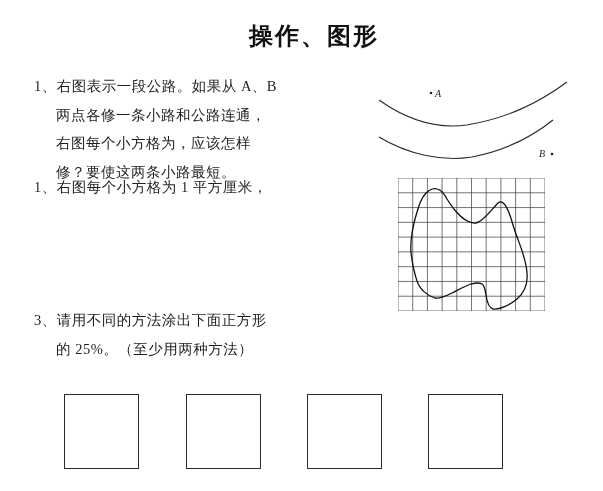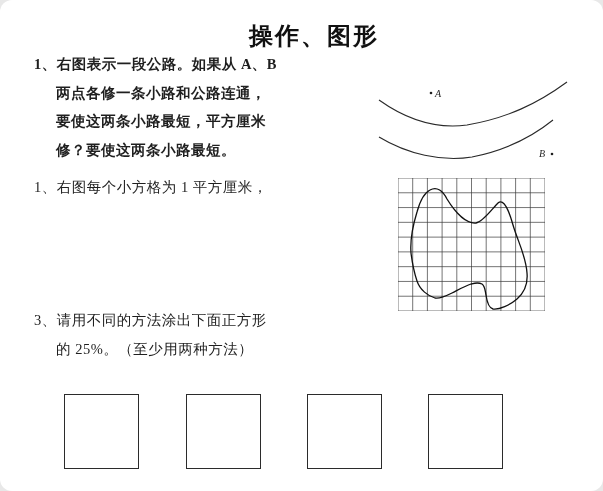--- a/index.html
+++ b/index.html
@@ -7,21 +7,20 @@
     font-family: "Liberation Serif", "DejaVu Serif", serif;
     background: #e8e8e8;
   }
   .page {
     position: relative;
     width: 603px;
     height: 491px;
     background: #ffffff;
     overflow: hidden;
     color: #1f1f1f;
-    border-radius: 12px;
   }
   .title {
     position: absolute;
     top: 20px;
     left: 26px;
     width: 576px;
     text-align: center;
     font-size: 24px;
     font-weight: bold;
     letter-spacing: 2px;
@@ -29,21 +28,21 @@
   }
   .question {
     position: absolute;
     left: 34px;
     width: 330px;
     font-size: 14.5px;
     line-height: 28.6px;
     color: #1f1f1f;
     letter-spacing: 0.5px;
   }
-  .q1 { top: 50px; font-weight: bold; }
+  .q1 { top: 72px; }
   .q2 { top: 173px; }
   .q3 { top: 306px; }
   .qline.cont { margin-left: 22px; }
   .fig { position: absolute; }
   .fig-road   { left: 372px; top: 72px; }
   .fig-grid   { left: 398px; top: 178px; }
   .answer-square {
     position: absolute;
     top: 394px;
     width: 75px;
@@ -66,21 +65,21 @@
 </head>
 <body>
 
 <div class="page">
 
   <div class="title">操作、图形</div>
 
   <div class="question q1">
     <div class="qline first">1、右图表示一段公路。如果从 A、B</div>
     <div class="qline cont">两点各修一条小路和公路连通，</div>
-    <div class="qline cont">要使这两条小路最短，平方厘米</div>
+    <div class="qline cont">右图每个小方格为，应该怎样</div>
     <div class="qline cont">修？要使这两条小路最短。</div>
   </div>
 
   <div class="question q2">
     <div class="qline first">1、右图每个小方格为 1 平方厘米，</div>
   </div>
 
   <div class="question q3">
     <div class="qline first">3、请用不同的方法涂出下面正方形</div>
     <div class="qline cont">的 25%。（至少用两种方法）</div>

